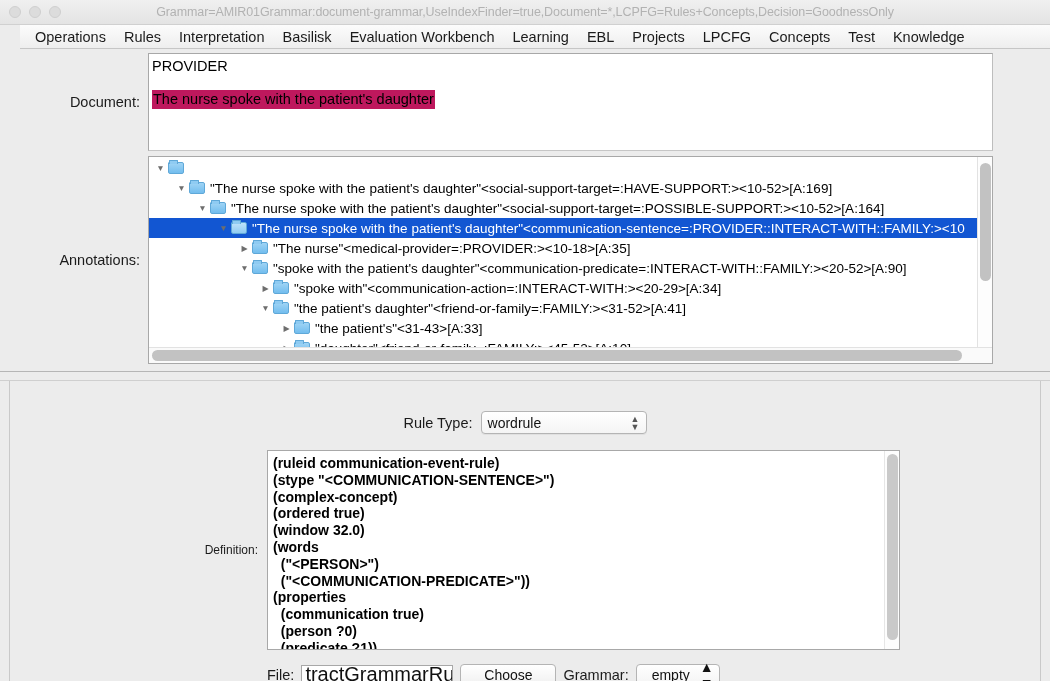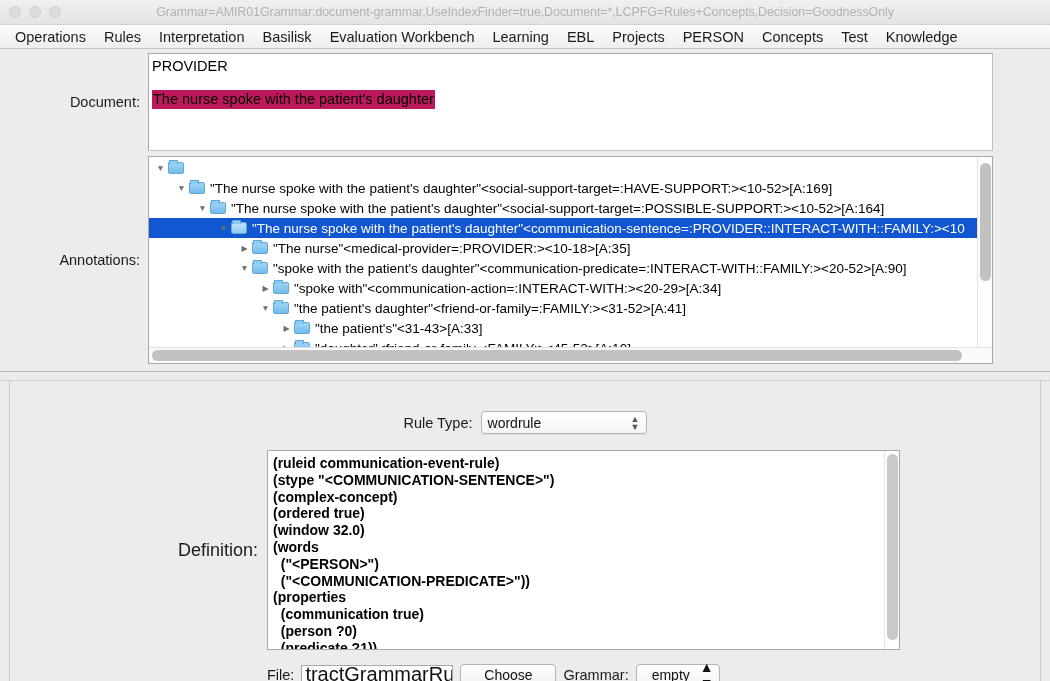--- a/index.html
+++ b/index.html
@@ -43,20 +43,21 @@
   }
 
   
   .menubar {
     height: 24px;
     background: linear-gradient(to bottom, #fcfcfc 0%, #eeeeee 100%);
     border-bottom: 1px solid #c6c6c6;
     display: flex;
     align-items: center;
     padding-left: 6px;
+    margin-left: 20px;
   }
   .menu-item {
     font-size: 14.5px;
     color: #1b1b1b;
     padding: 1px 9px;
     white-space: nowrap;
     cursor: default;
   }
 
   
@@ -268,21 +269,21 @@
   
   .def-row {
     display: flex;
     padding-top: 16px;
   }
   .def-label {
     width: 257px;
     flex: none;
     text-align: right;
     padding-right: 9px;
-    font-size: 18px;
+    font-size: 12px;
     color: #1b1b1b;
     display: flex;
     align-items: center;
     justify-content: flex-end;
   }
   .def-outer {
     width: 633px;
     height: 200px;
     border: 1px solid #a8a8a8;
     background: #fff;
@@ -379,21 +380,21 @@
 
 <div class="menubar" id="menubar">
     <div class="menu-item">Operations</div>
     <div class="menu-item">Rules</div>
     <div class="menu-item">Interpretation</div>
     <div class="menu-item">Basilisk</div>
     <div class="menu-item">Evaluation Workbench</div>
     <div class="menu-item">Learning</div>
     <div class="menu-item">EBL</div>
     <div class="menu-item">Projects</div>
-    <div class="menu-item">PERSON</div>
+    <div class="menu-item">LPCFG</div>
     <div class="menu-item">Concepts</div>
     <div class="menu-item">Test</div>
     <div class="menu-item">Knowledge</div>
   </div>
 
 <div class="upper-pane">
 
   <div class="doc-wrap">
     <div class="field-label">Document:</div>
     <div class="doc-box">

